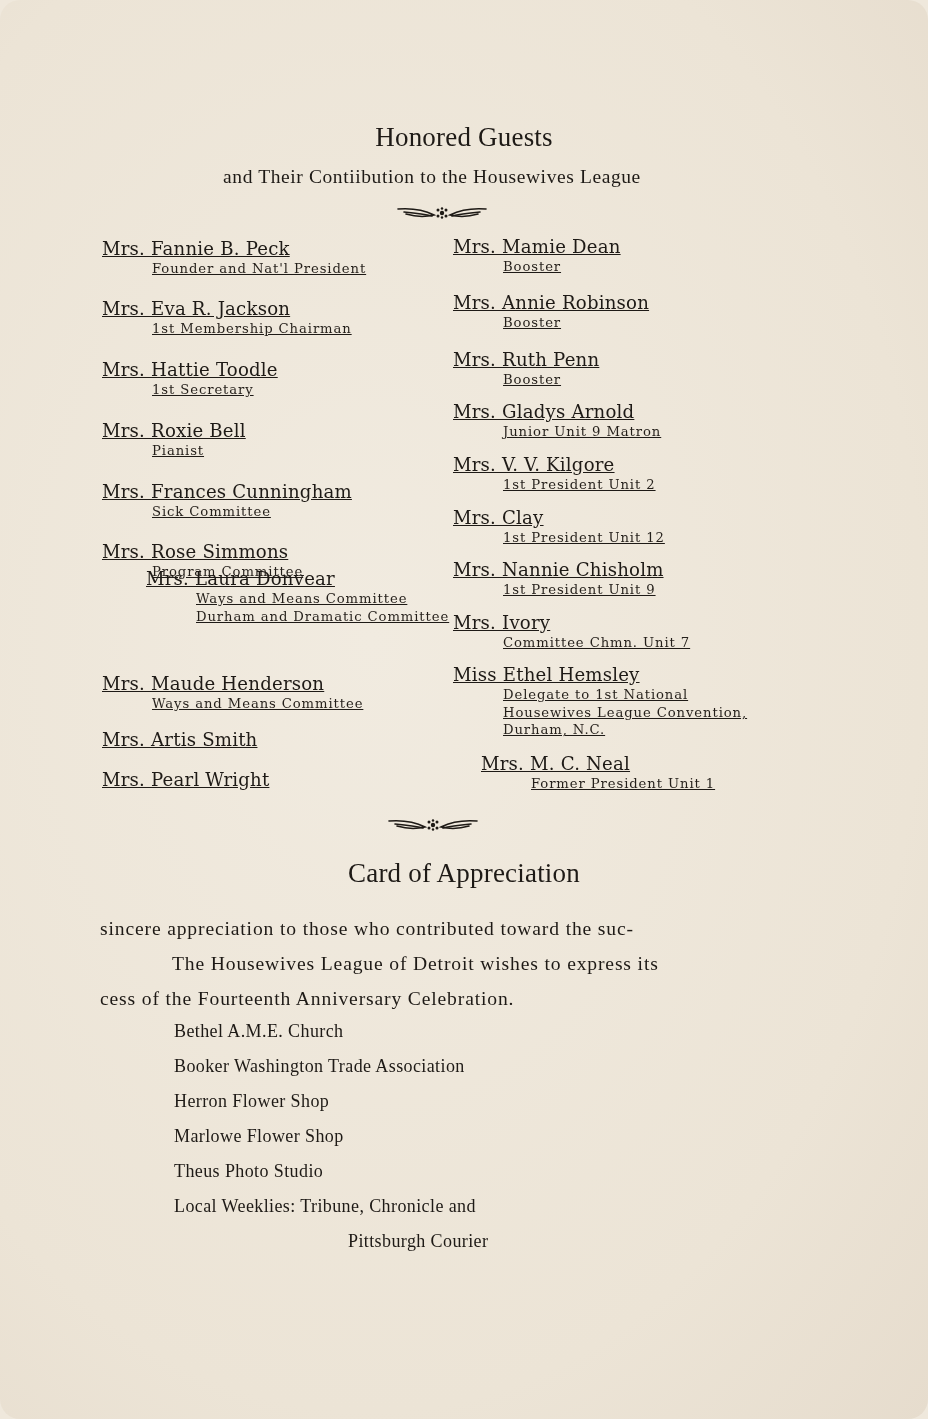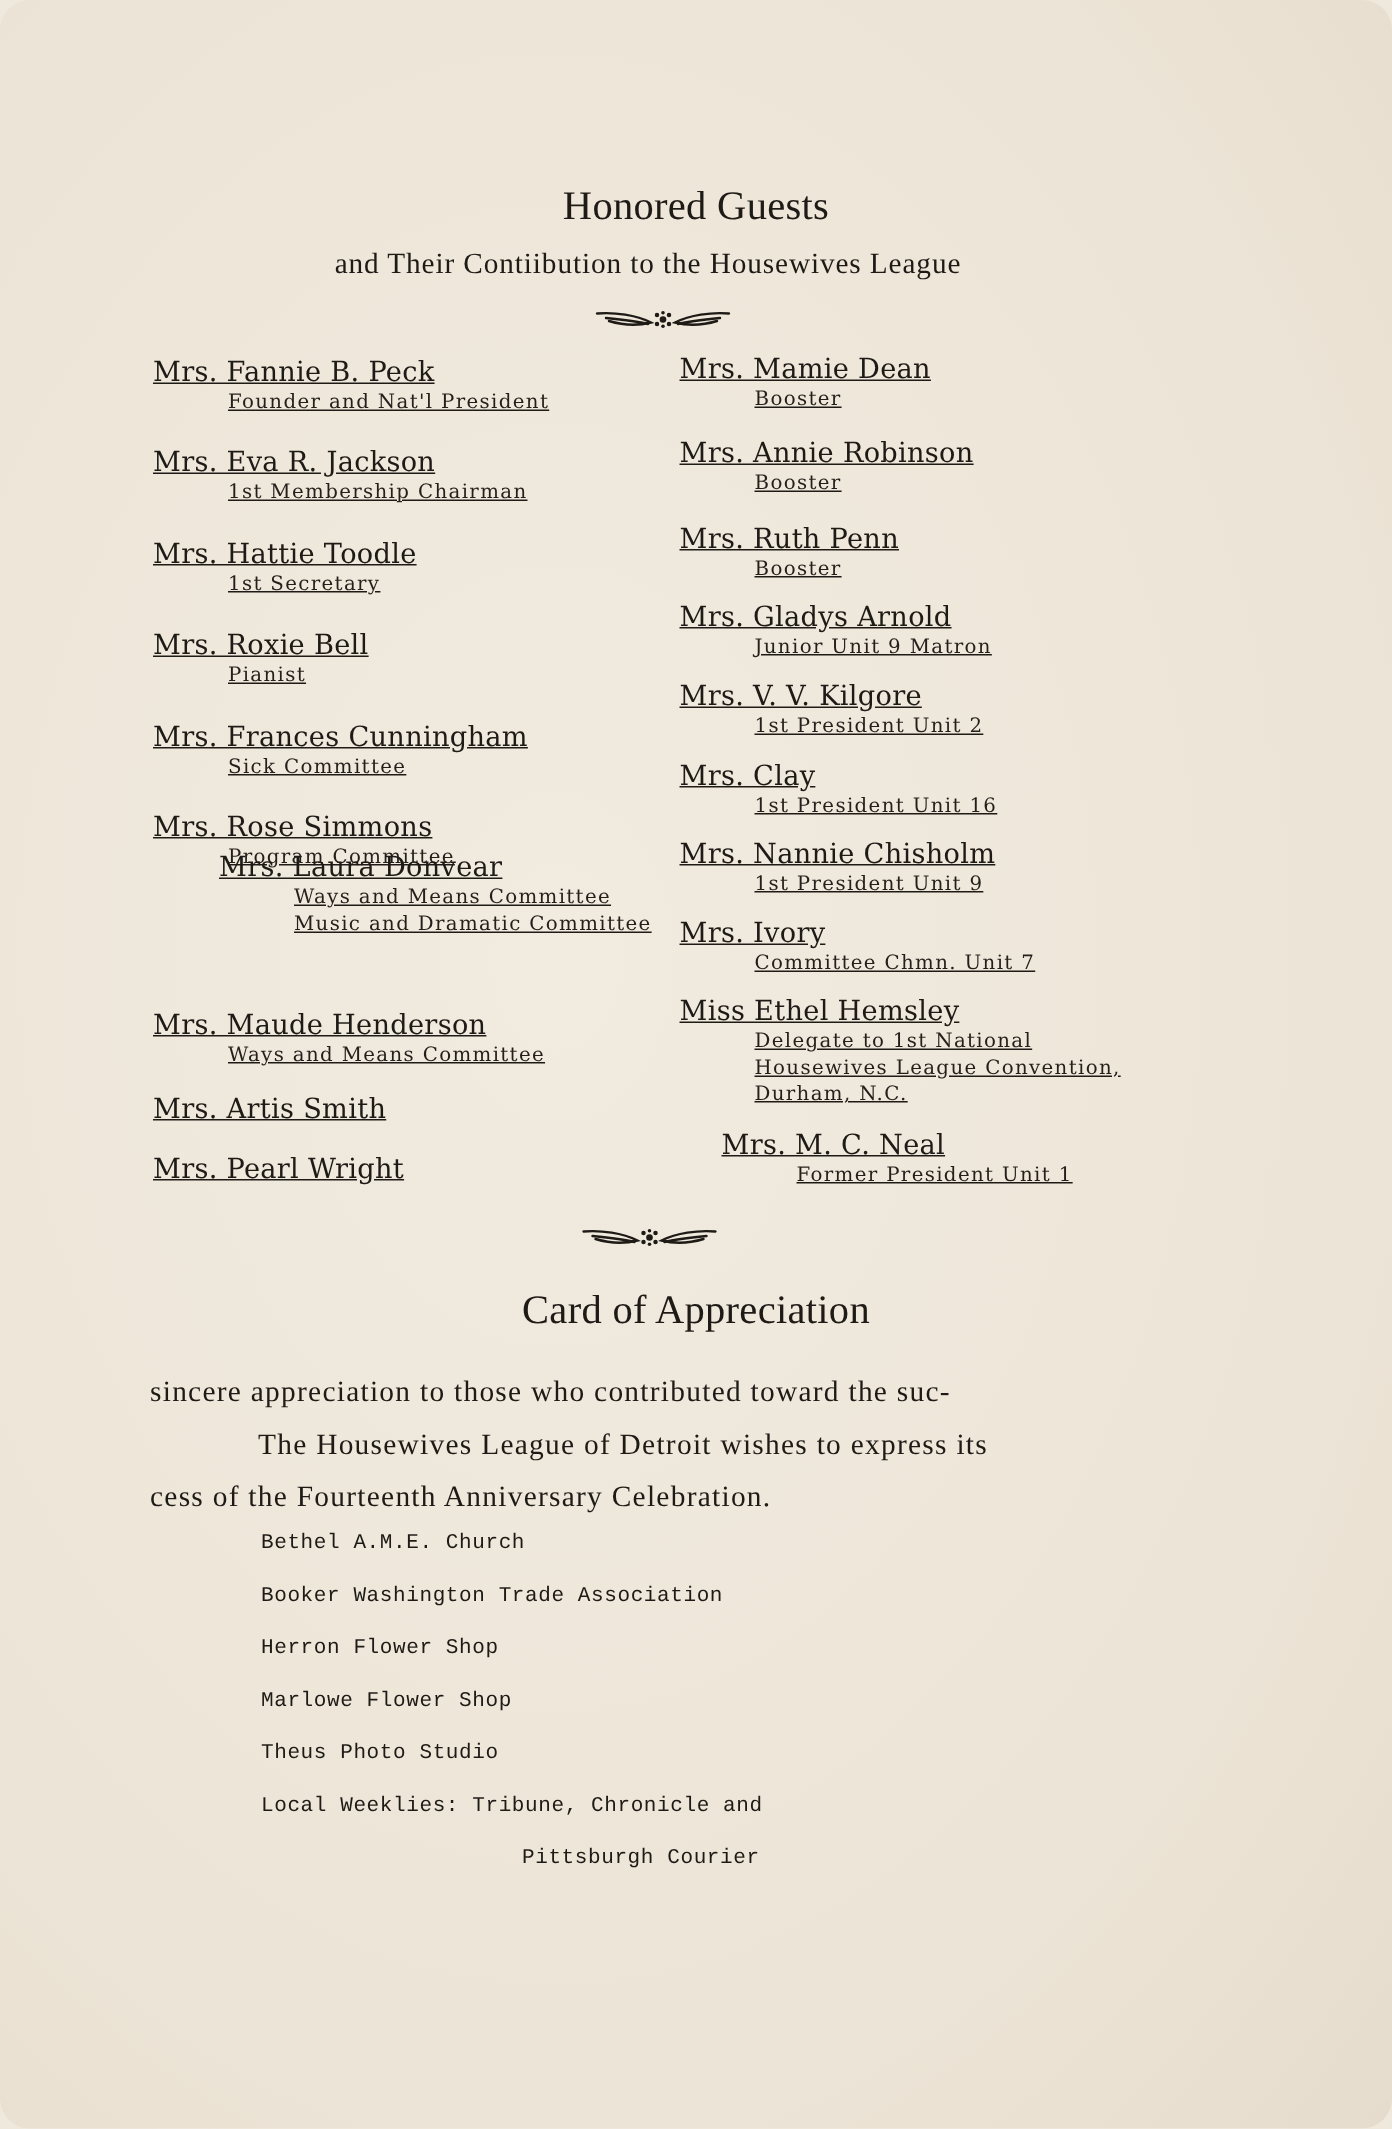--- a/index.html
+++ b/index.html
@@ -42,22 +42,22 @@
     }
     .para {
       position: absolute; left: 100px; width: 675px;
       font-family: "Liberation Serif", serif;
       font-size: 19.6px; letter-spacing: 0.85px; line-height: 35px;
       text-align: justify;
     }
     .para-line { display: block; white-space: nowrap; }
     .contrib {
       position: absolute; left: 174px;
-      font-family: Liberation Mono, monospace;
-      font-size: 14px; letter-spacing: 0.4px; white-space: nowrap;
+      font-family: Liberation Serif, serif;
+      font-size: 18px; letter-spacing: 0.4px; white-space: nowrap;
     }
   </style>
 </head>
 <body>
 
 <div class="page">
 
   <div class="title" style="top:122px;">Honored Guests</div>
   <div class="subtitle" style="top:166px;">and Their Contiibution to the Housewives League</div>
 
@@ -100,21 +100,21 @@
       <div class="name">Mrs. Frances Cunningham</div>
       <div class="role">Sick Committee</div>
     </div>
     <div class="entry" style="left:102px; top:541px;">
       <div class="name">Mrs. Rose Simmons</div>
       <div class="role">Program Committee</div>
     </div>
     <div class="entry" style="left:102px; top:568px;margin-left:44px;">
       <div class="name">Mrs. Laura Donvear</div>
       <div class="role">Ways and Means Committee</div>
-      <div class="role">Music and Dramatic Committee</div>
+      <div class="role">Durham and Dramatic Committee</div>
     </div>
     <div class="entry" style="left:102px; top:673px;">
       <div class="name">Mrs. Maude Henderson</div>
       <div class="role">Ways and Means Committee</div>
     </div>
     <div class="entry" style="left:102px; top:729px;">
       <div class="name">Mrs. Artis Smith</div>
     </div>
     <div class="entry" style="left:102px; top:769px;">
       <div class="name">Mrs. Pearl Wright</div>
@@ -137,21 +137,21 @@
     <div class="entry" style="left:453px; top:401px;">
       <div class="name">Mrs. Gladys Arnold</div>
       <div class="role">Junior Unit 9 Matron</div>
     </div>
     <div class="entry" style="left:453px; top:454px;">
       <div class="name">Mrs. V. V. Kilgore</div>
       <div class="role">1st President Unit 2</div>
     </div>
     <div class="entry" style="left:453px; top:507px;">
       <div class="name">Mrs. Clay</div>
-      <div class="role">1st President Unit 16</div>
+      <div class="role">1st President Unit 12</div>
     </div>
     <div class="entry" style="left:453px; top:559px;">
       <div class="name">Mrs. Nannie Chisholm</div>
       <div class="role">1st President Unit 9</div>
     </div>
     <div class="entry" style="left:453px; top:612px;">
       <div class="name">Mrs. Ivory</div>
       <div class="role">Committee Chmn. Unit 7</div>
     </div>
     <div class="entry" style="left:453px; top:664px;">

